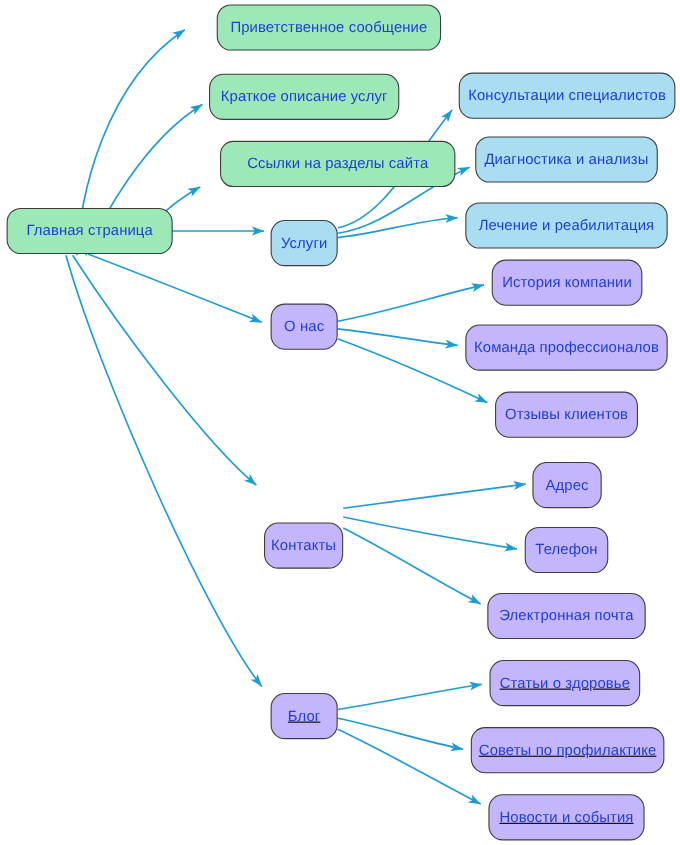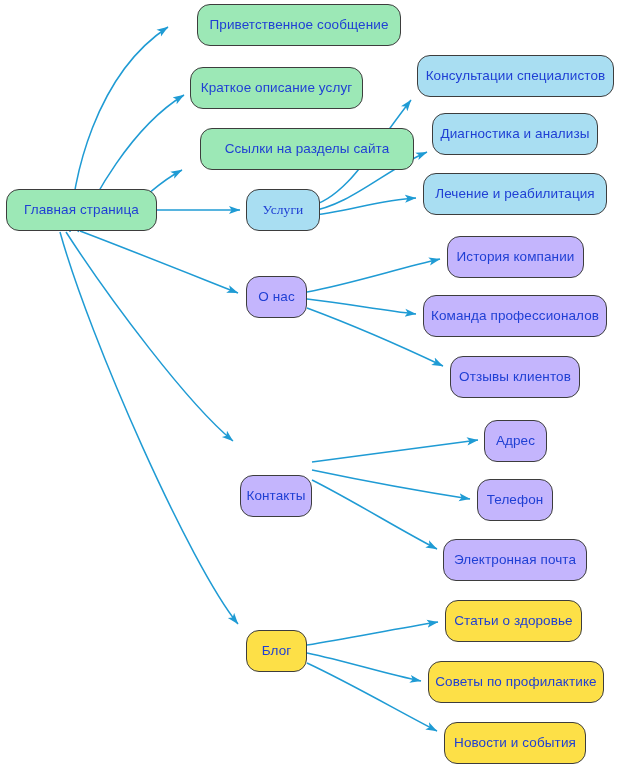--- a/index.html
+++ b/index.html
@@ -42,22 +42,22 @@
     cursor: pointer;
   }
   .node-label {
     font-size: 13.5px;
     color: #1f3fd4;
     white-space: nowrap;
     letter-spacing: 0.1px;
   }
   .fill-green { background: #9ce8b6; }
   .fill-turquoise { background: #c4b5fd; }
-  .fill-skyblue { background: #fde047; }
-  .fill-paleblue { background: #a9def2; }
+  .fill-skyblue { background: #c4b5fd; text-decoration: underline; }
+  .fill-paleblue { background: #a9def2; margin-top: 11px; }
 </style>
 </head>
 <body>
 
 <div id="diagram-root">
   <svg id="edge-layer" viewBox="0 0 618 768" xmlns="http://www.w3.org/2000/svg">
     <defs>
       <marker id="arrow" markerWidth="9" markerHeight="9" refX="7.4" refY="3.1" orient="auto" markerUnits="strokeWidth">
         <path d="M0,0.4 L7.6,3.1 L0,5.8 L1.8,3.1 z" fill="#1f9bd4"></path>
       </marker>
@@ -90,21 +90,21 @@
       </div>
       <div class="node fill-green" style="left: 173px; top: 4px; width: 204px; height: 42px; margin-left: 24px;">
         <span class="node-label">Приветственное сообщение</span>
       </div>
       <div class="node fill-green" style="left: 190px; top: 67px; width: 173px; height: 42px;">
         <span class="node-label">Краткое описание услуг</span>
       </div>
       <div class="node fill-green" style="left: 200px; top: 128px; width: 214px; height: 42px; border-radius: 12px;">
         <span class="node-label">Ссылки на разделы сайта</span>
       </div>
-      <div class="node fill-paleblue" style="left: 246px; top: 189px; width: 74px; height: 42px; font-family: Liberation Serif, serif;">
+      <div class="node fill-paleblue" style="left: 246px; top: 189px; width: 61px; height: 42px;">
         <span class="node-label">Услуги</span>
       </div>
       <div class="node fill-paleblue" style="left: 417px; top: 55px; width: 197px; height: 42px;">
         <span class="node-label">Консультации специалистов</span>
       </div>
       <div class="node fill-paleblue" style="left: 432px; top: 113px; width: 166px; height: 42px;">
         <span class="node-label">Диагностика и анализы</span>
       </div>
       <div class="node fill-paleblue" style="left: 423px; top: 173px; width: 184px; height: 42px;">
         <span class="node-label">Лечение и реабилитация</span>

